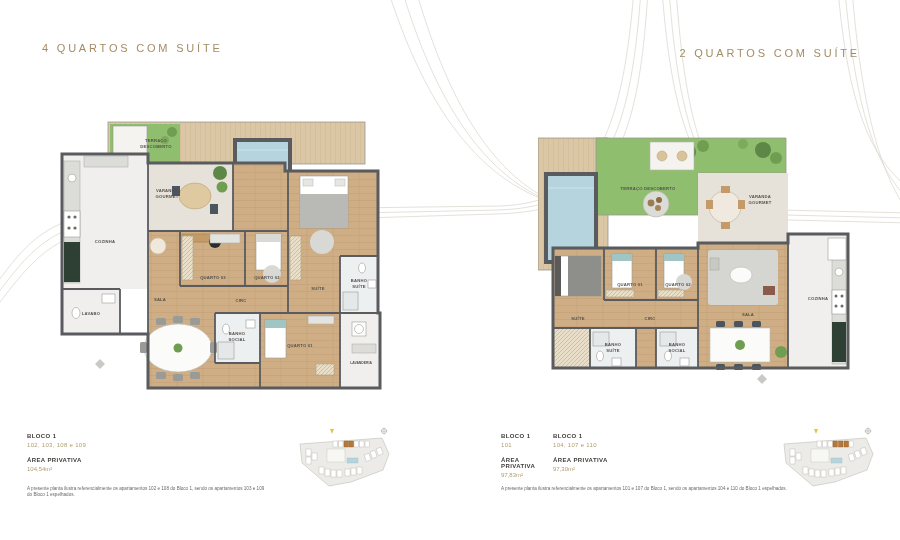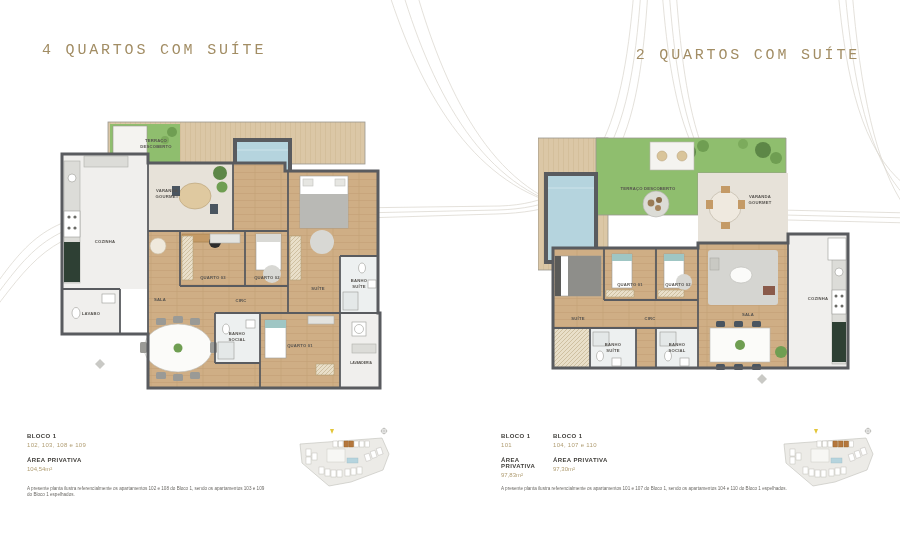--- a/index.html
+++ b/index.html
@@ -1,21 +1,21 @@
 <!DOCTYPE html>
 <html><head>
 <meta charset="utf-8">
 <style>
   html,body{margin:0;padding:0;}
   body{
     width:900px;height:540px;position:relative;overflow:hidden;
     background:#ffffff;font-family:"Liberation Sans",sans-serif;
   }
   .deco{position:absolute;left:0;top:0;pointer-events:none;}
-  .title{position:absolute;font-size:15px;letter-spacing:2.8px;color:#a28d64;white-space:nowrap;font-family:Liberation Mono, monospace;}
+  .title{position:absolute;font-size:11px;letter-spacing:2.8px;color:#a28d64;white-space:nowrap;}
   .title-left{left:42px;top:42px;}
   .title-right{right:40px;top:47px;}
   .plan{position:absolute;}
   .plan-left{left:60px;top:116px;}
   .plan-right{left:538px;top:130px;}
   .info{position:absolute;width:140px;}
   .info-left{left:27px;top:433px;}
   .info-r1{left:501px;top:433px;width:48px;}
   .info-r2{left:553px;top:433px;}
   .info .bloco{font-size:6px;font-weight:bold;color:#3e3c38;letter-spacing:0.4px;}

